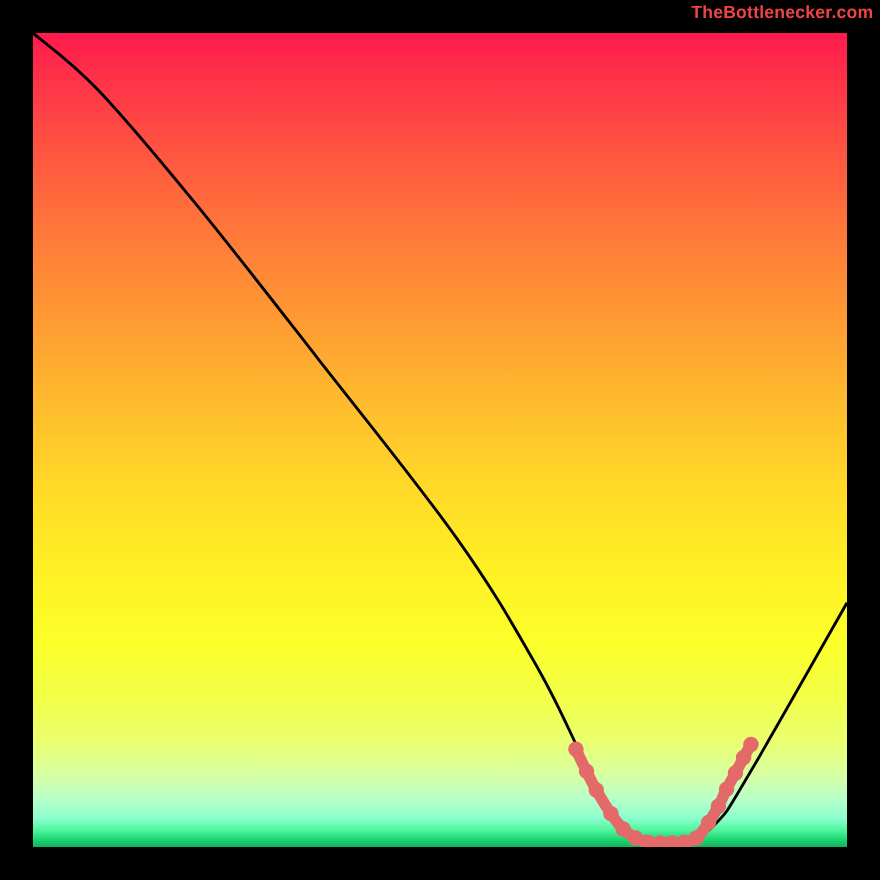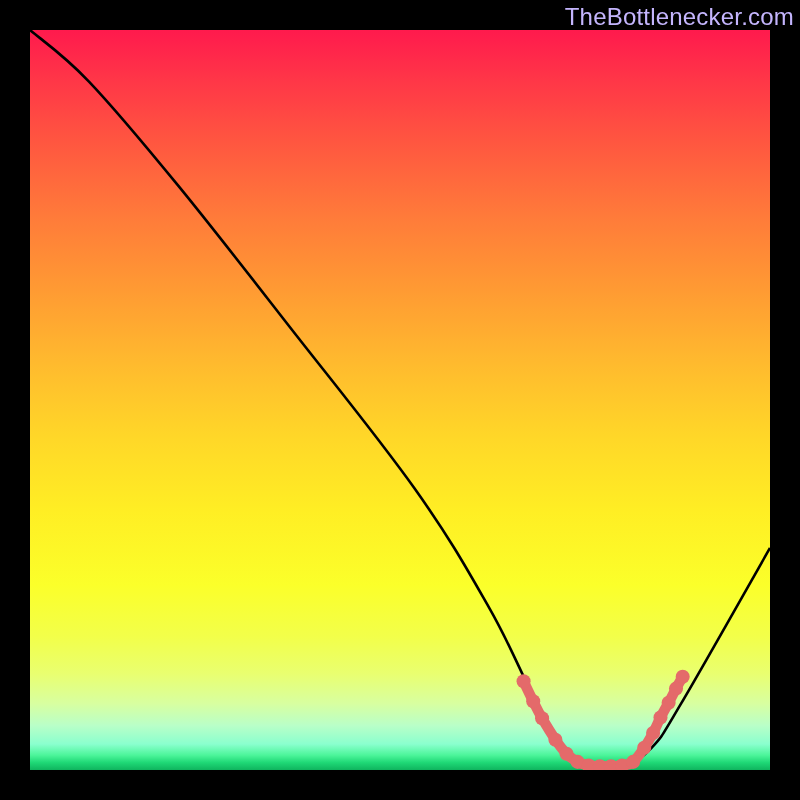--- a/index.html
+++ b/index.html
@@ -50,23 +50,23 @@
     position: absolute;
     left: 0;
     top: 0;
     width: 740px;
     height: 740px;
   }
   .attribution {
     position: absolute;
     right: 6px;
     top: 3px;
-    color: #c4b5fd;
-    font-size: 24px;
-    font-weight: 400;
+    color: #ef4444;
+    font-size: 16px;
+    font-weight: 700;
     letter-spacing: 0.2px;
   }
 </style>
 </head>
 <body>
 
 <div class="attribution">TheBottlenecker.com</div>
 
 <div class="frame">
   <div class="gradient"></div>

